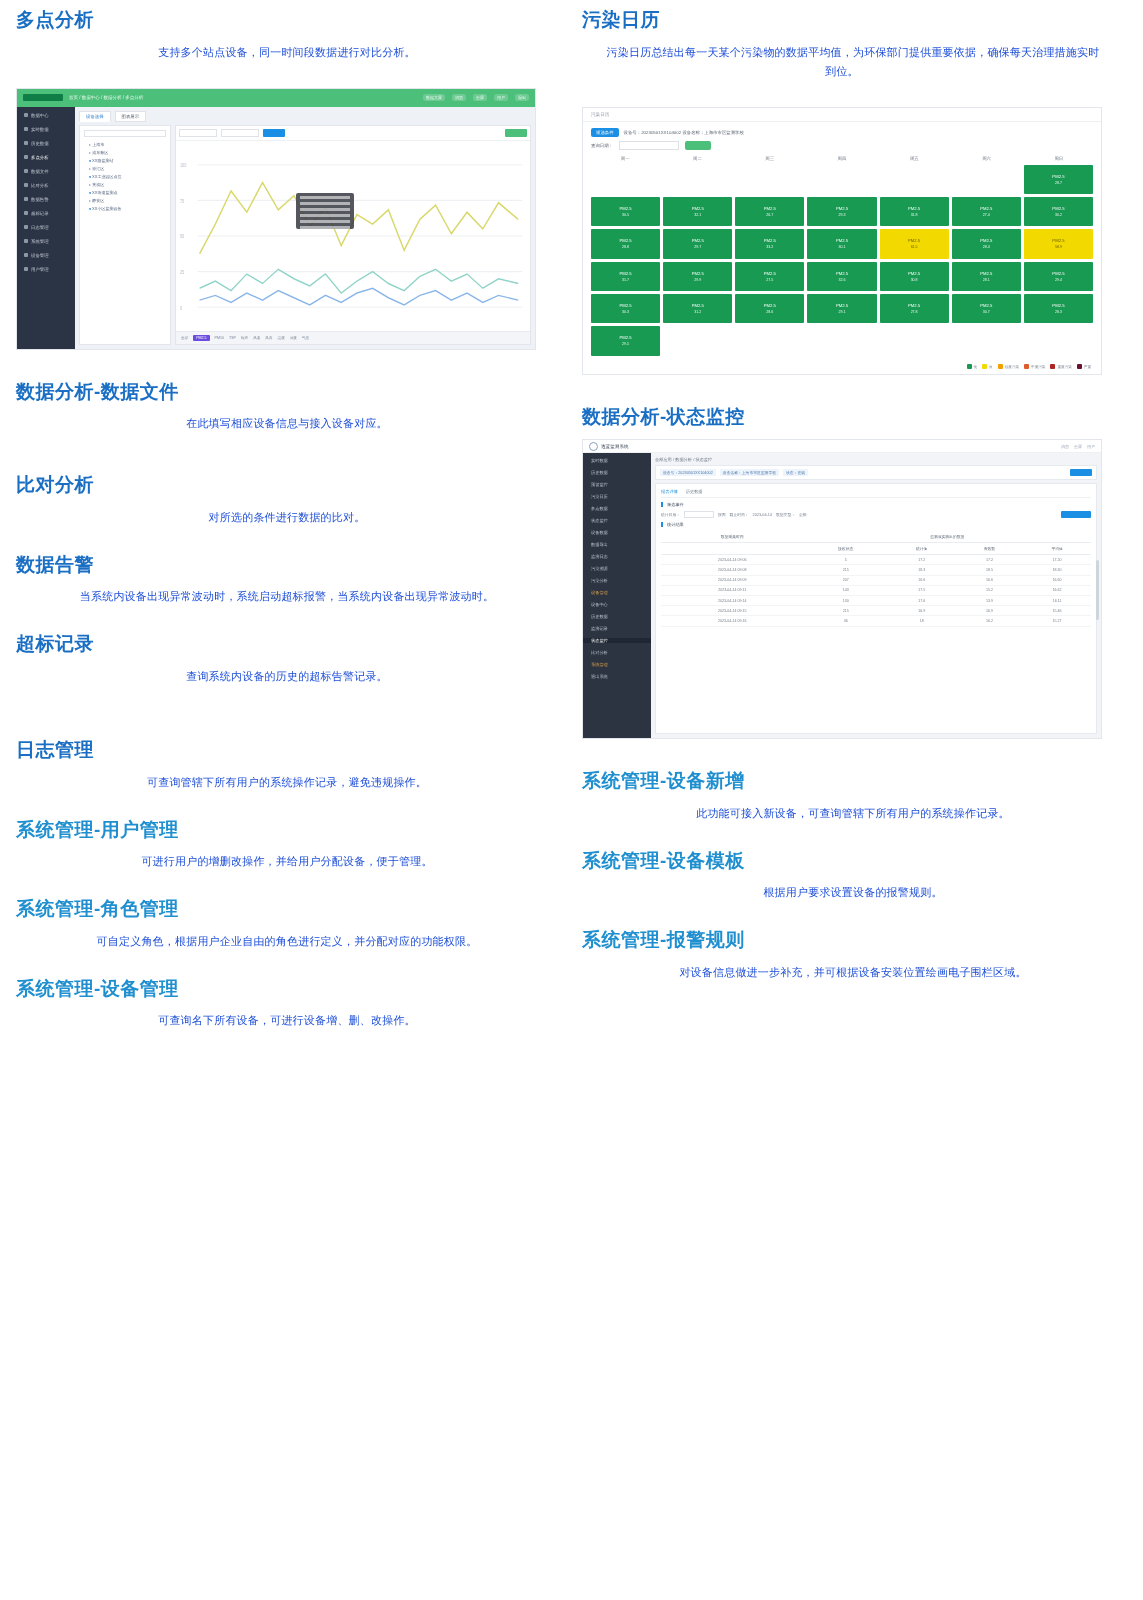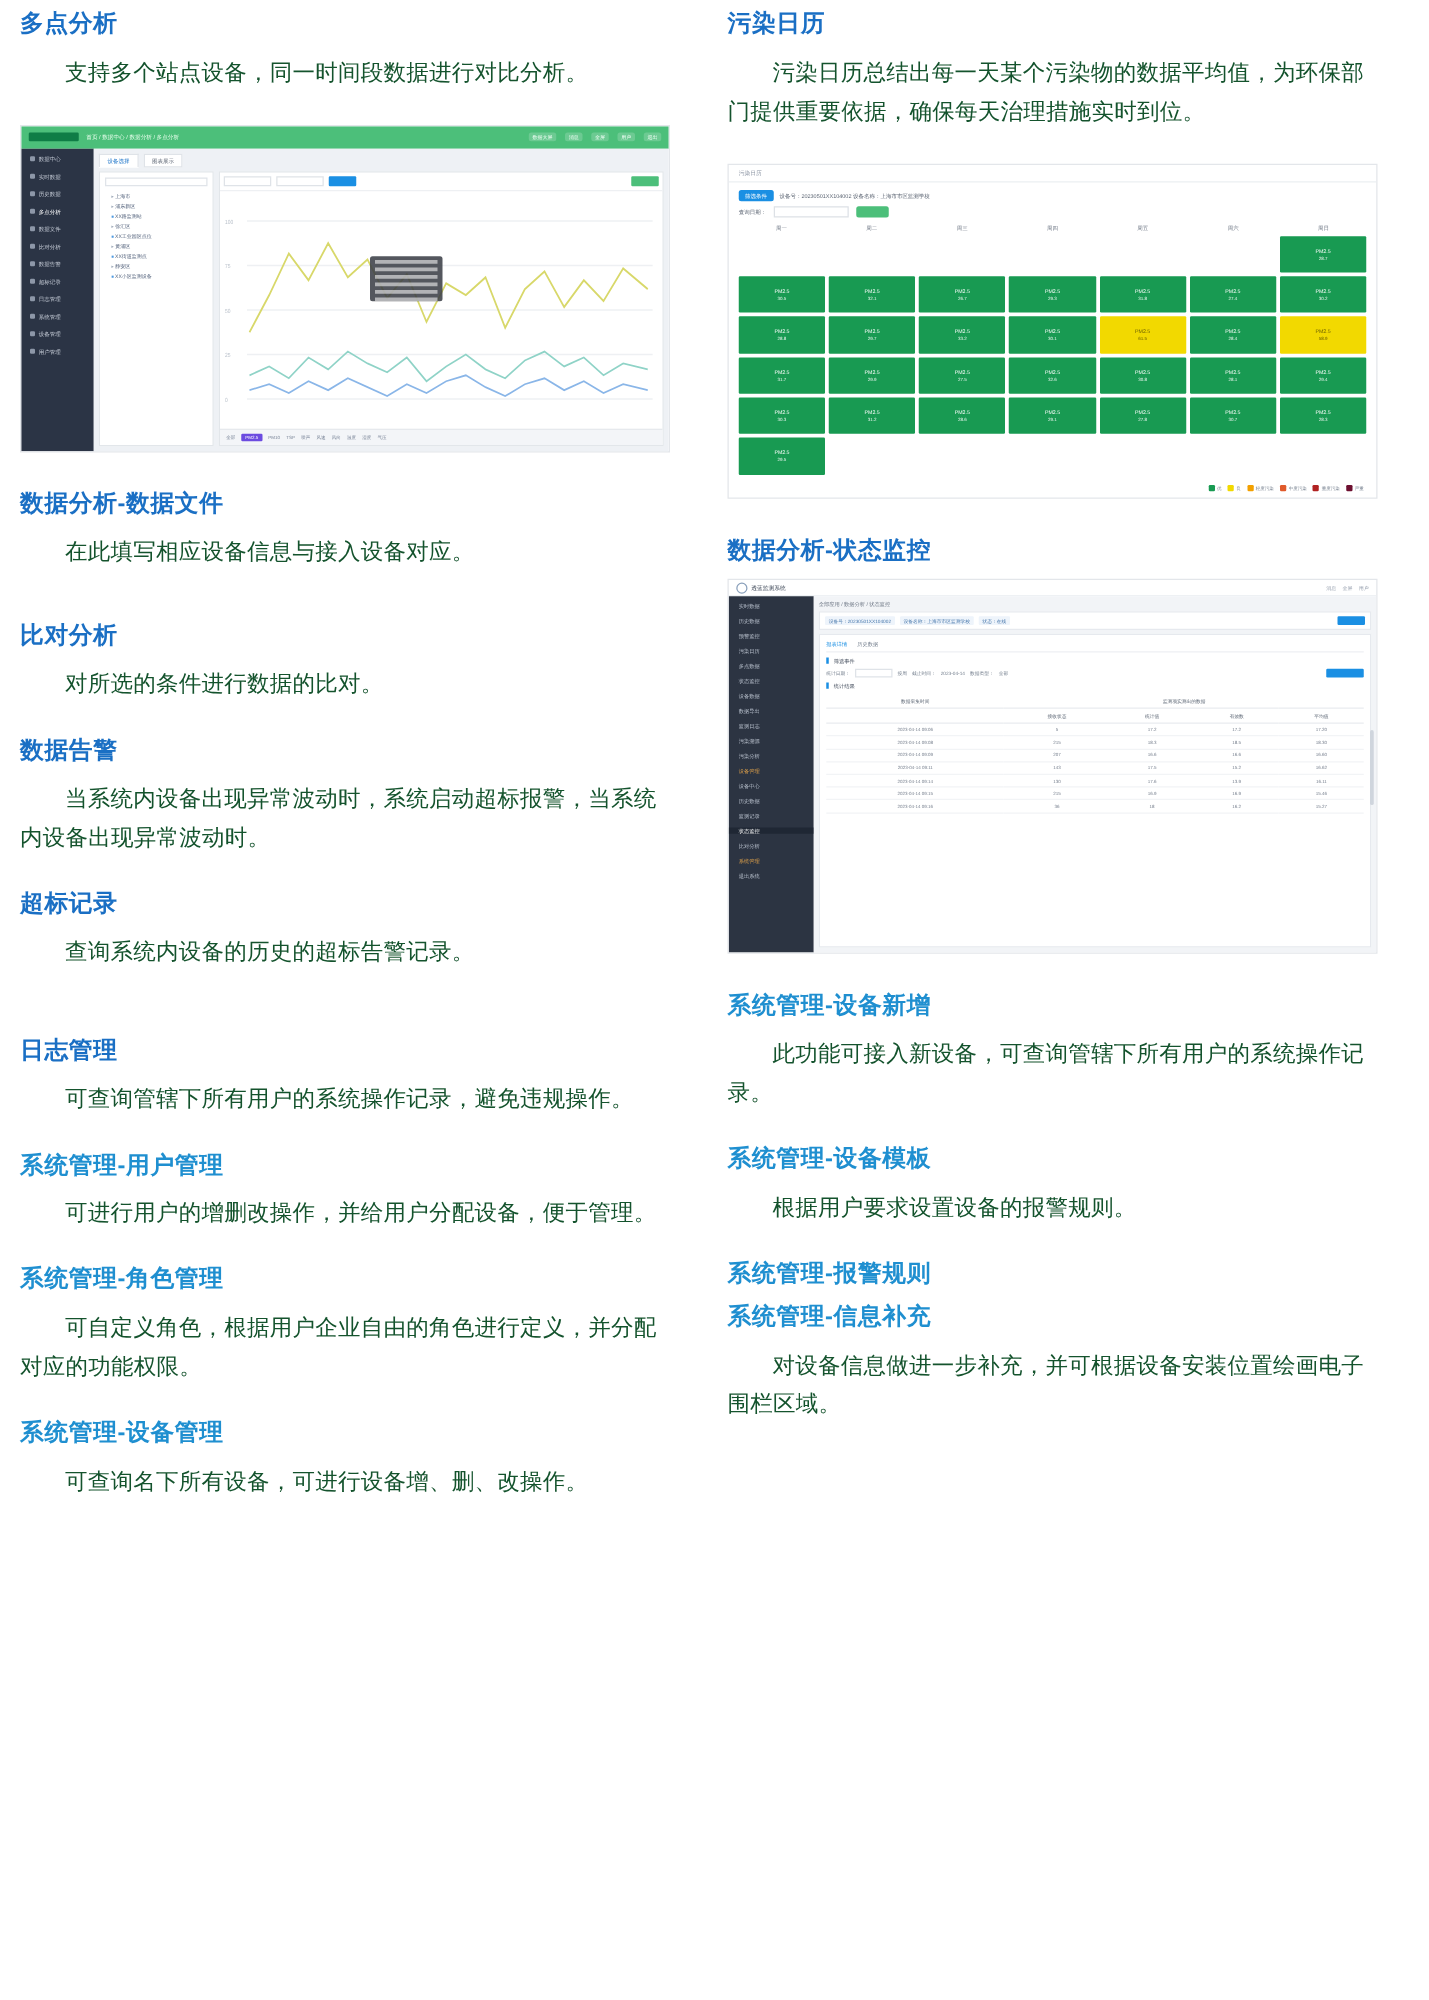--- a/index.html
+++ b/index.html
@@ -27,26 +27,27 @@
   h3.sec-title {
     color: #1a6fc4;
     font-size: 19px;
     font-weight: bold;
     margin: 0 0 10px 0;
     letter-spacing: 0.5px;
     line-height: 1.3;
   }
   h3.sec-title.cyan { color: #1f8fd0; }
   p.sec-body {
-    font-size: 18px;
+    font-size: 11px;
     line-height: 1.72;
     margin: 0 0 26px 0;
     text-indent: 2em;
-    color: #14532d;
+    color: #1d4ed8;
     letter-spacing: 0.2px;
+    text-align: center;
   }
   .block { margin-bottom: 6px; }
   .spacer-lg { height: 26px; }
   .spacer-md { height: 14px; }
 
   
   .shot {
     width: 100%;
     border: 1px solid #e3e6ea;
     background: #fff;
@@ -638,18 +639,17 @@
     <div class="block">
       <h3 class="sec-title cyan">系统管理-设备模板</h3>
       <p class="sec-body">根据用户要求设置设备的报警规则。</p>
     </div>
 
     <div class="block">
       <h3 class="sec-title cyan">系统管理-报警规则</h3>
     </div>
 
     <div class="block">
-      <h3 class="sec-title cyan">系统管理-信息补充</h3>
       <p class="sec-body">对设备信息做进一步补充，并可根据设备安装位置绘画电子围栏区域。</p>
     </div>
 
   </div>
 </div>
 
 </body></html>

